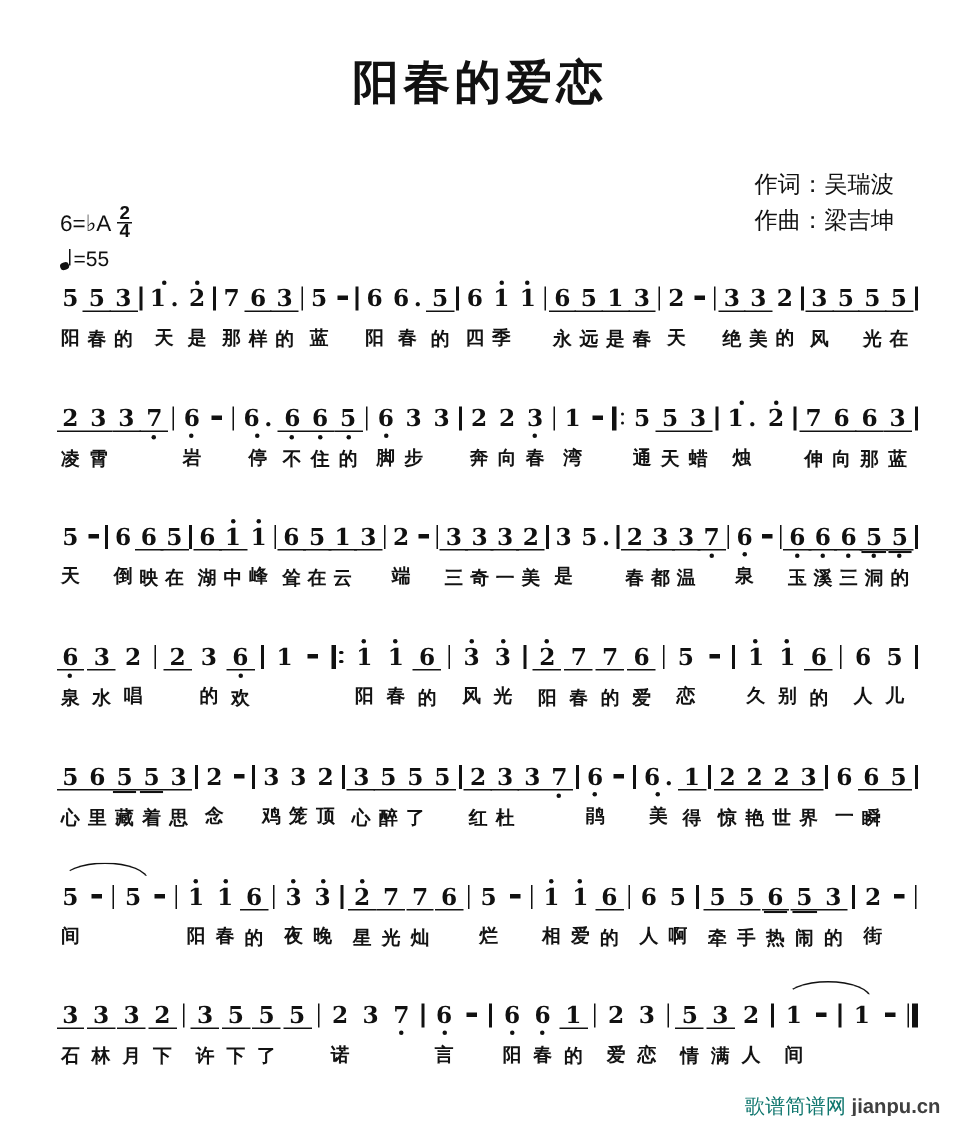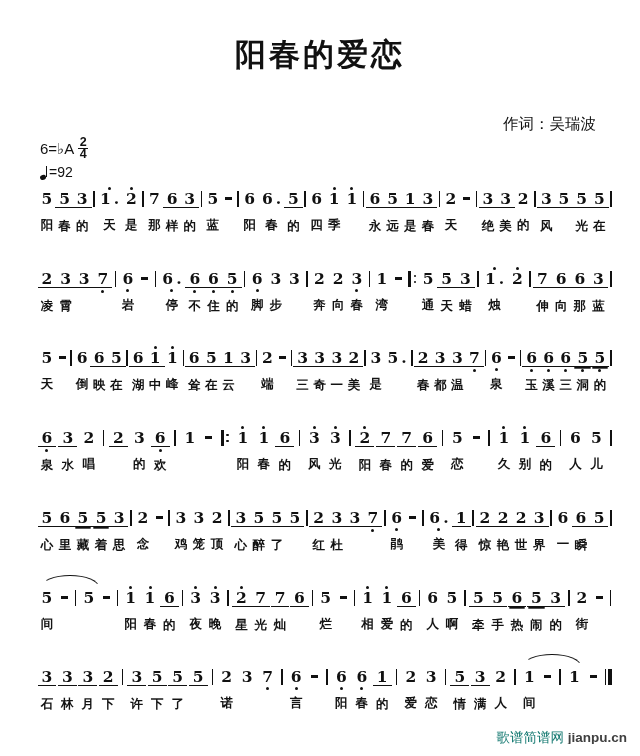--- a/index.html
+++ b/index.html
@@ -51,36 +51,37 @@
   .wm .url{color:#404040;font-weight:700;text-decoration:none;}
 </style>
 </head>
 <body>
 
 <div class="sheet">
   <div class="title">阳春的爱恋</div>
 
   <div class="credits">
     <div>作词：吴瑞波</div>
+    <div>作曲：梁吉坤</div>
   </div>
 
   <div class="keysig">
     <span>6=♭A</span>
     <span class="meter">
       <b>2</b>
       <b class="den">4</b>
     </span>
   </div>
 
   <div class="tempo">
     <span class="qnote">
         <i class="head"></i>
         <i class="stem"></i>
       </span>
-    <span>=92</span>
+    <span>=55</span>
   </div>
 
   <div class="score" id="score">
       <div class="score-line" style="top: 182px;">
         <span class="tok">
           <span class="hd"></span>
           <span class="num">5</span>
           <span class="ld"></span>
           <span class="lyr">阳</span>
         </span>

